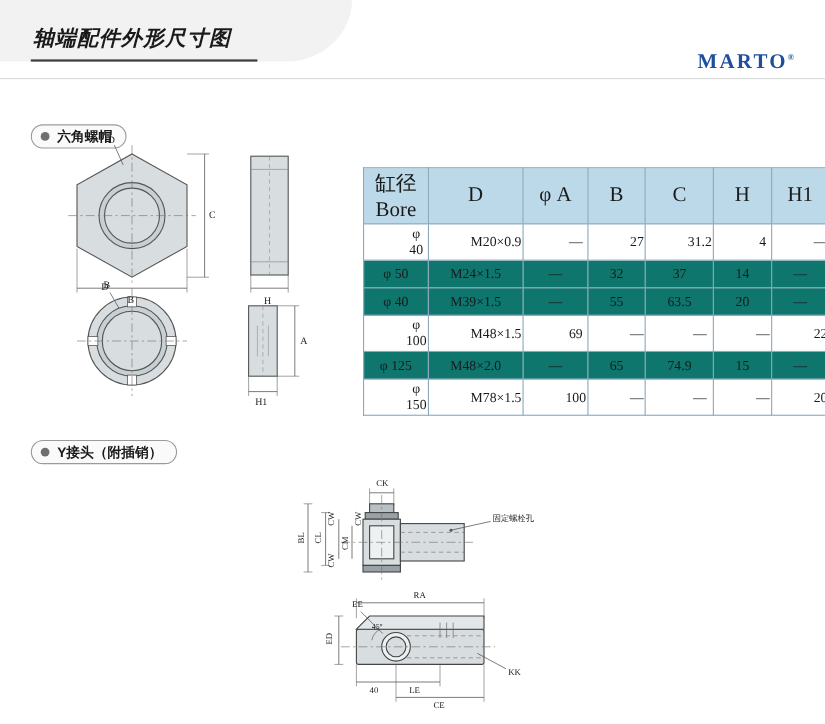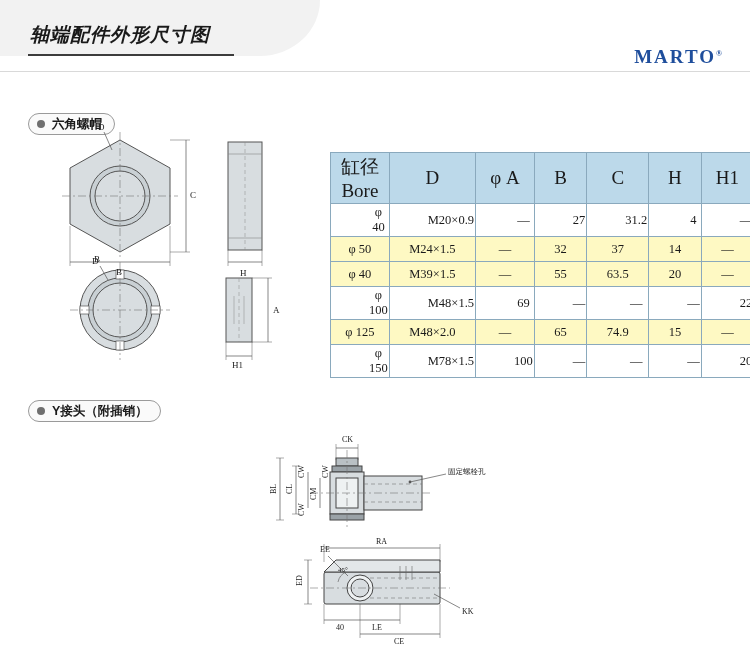--- a/index.html
+++ b/index.html
@@ -132,21 +132,21 @@
     font-size: 19px;
   }
   .spec-table th.c0 { width: 78px; }
   .spec-table th.c1 { width: 82px; }
   .spec-table th.c2 { width: 40px; }
   .spec-table th.c3 { width: 42px; }
   .spec-table th.c4 { width: 47px; }
   .spec-table th.c5 { width: 40px; }
   .spec-table th.c6 { width: 41px; }
   .spec-table tr.odd td { background: #ffffff; padding-left: 38px; }
-  .spec-table tr.even td { background: #fef9c3; }
+  .spec-table tr.even td { background: #0f766e; }
   .bore-head { font-weight: normal; }
 </style>
 </head>
 <body>
 
 <div class="page">
 
   <div class="header">
     <div class="header-swoosh"></div>
     <div class="header-title">轴端配件外形尺寸图</div>

